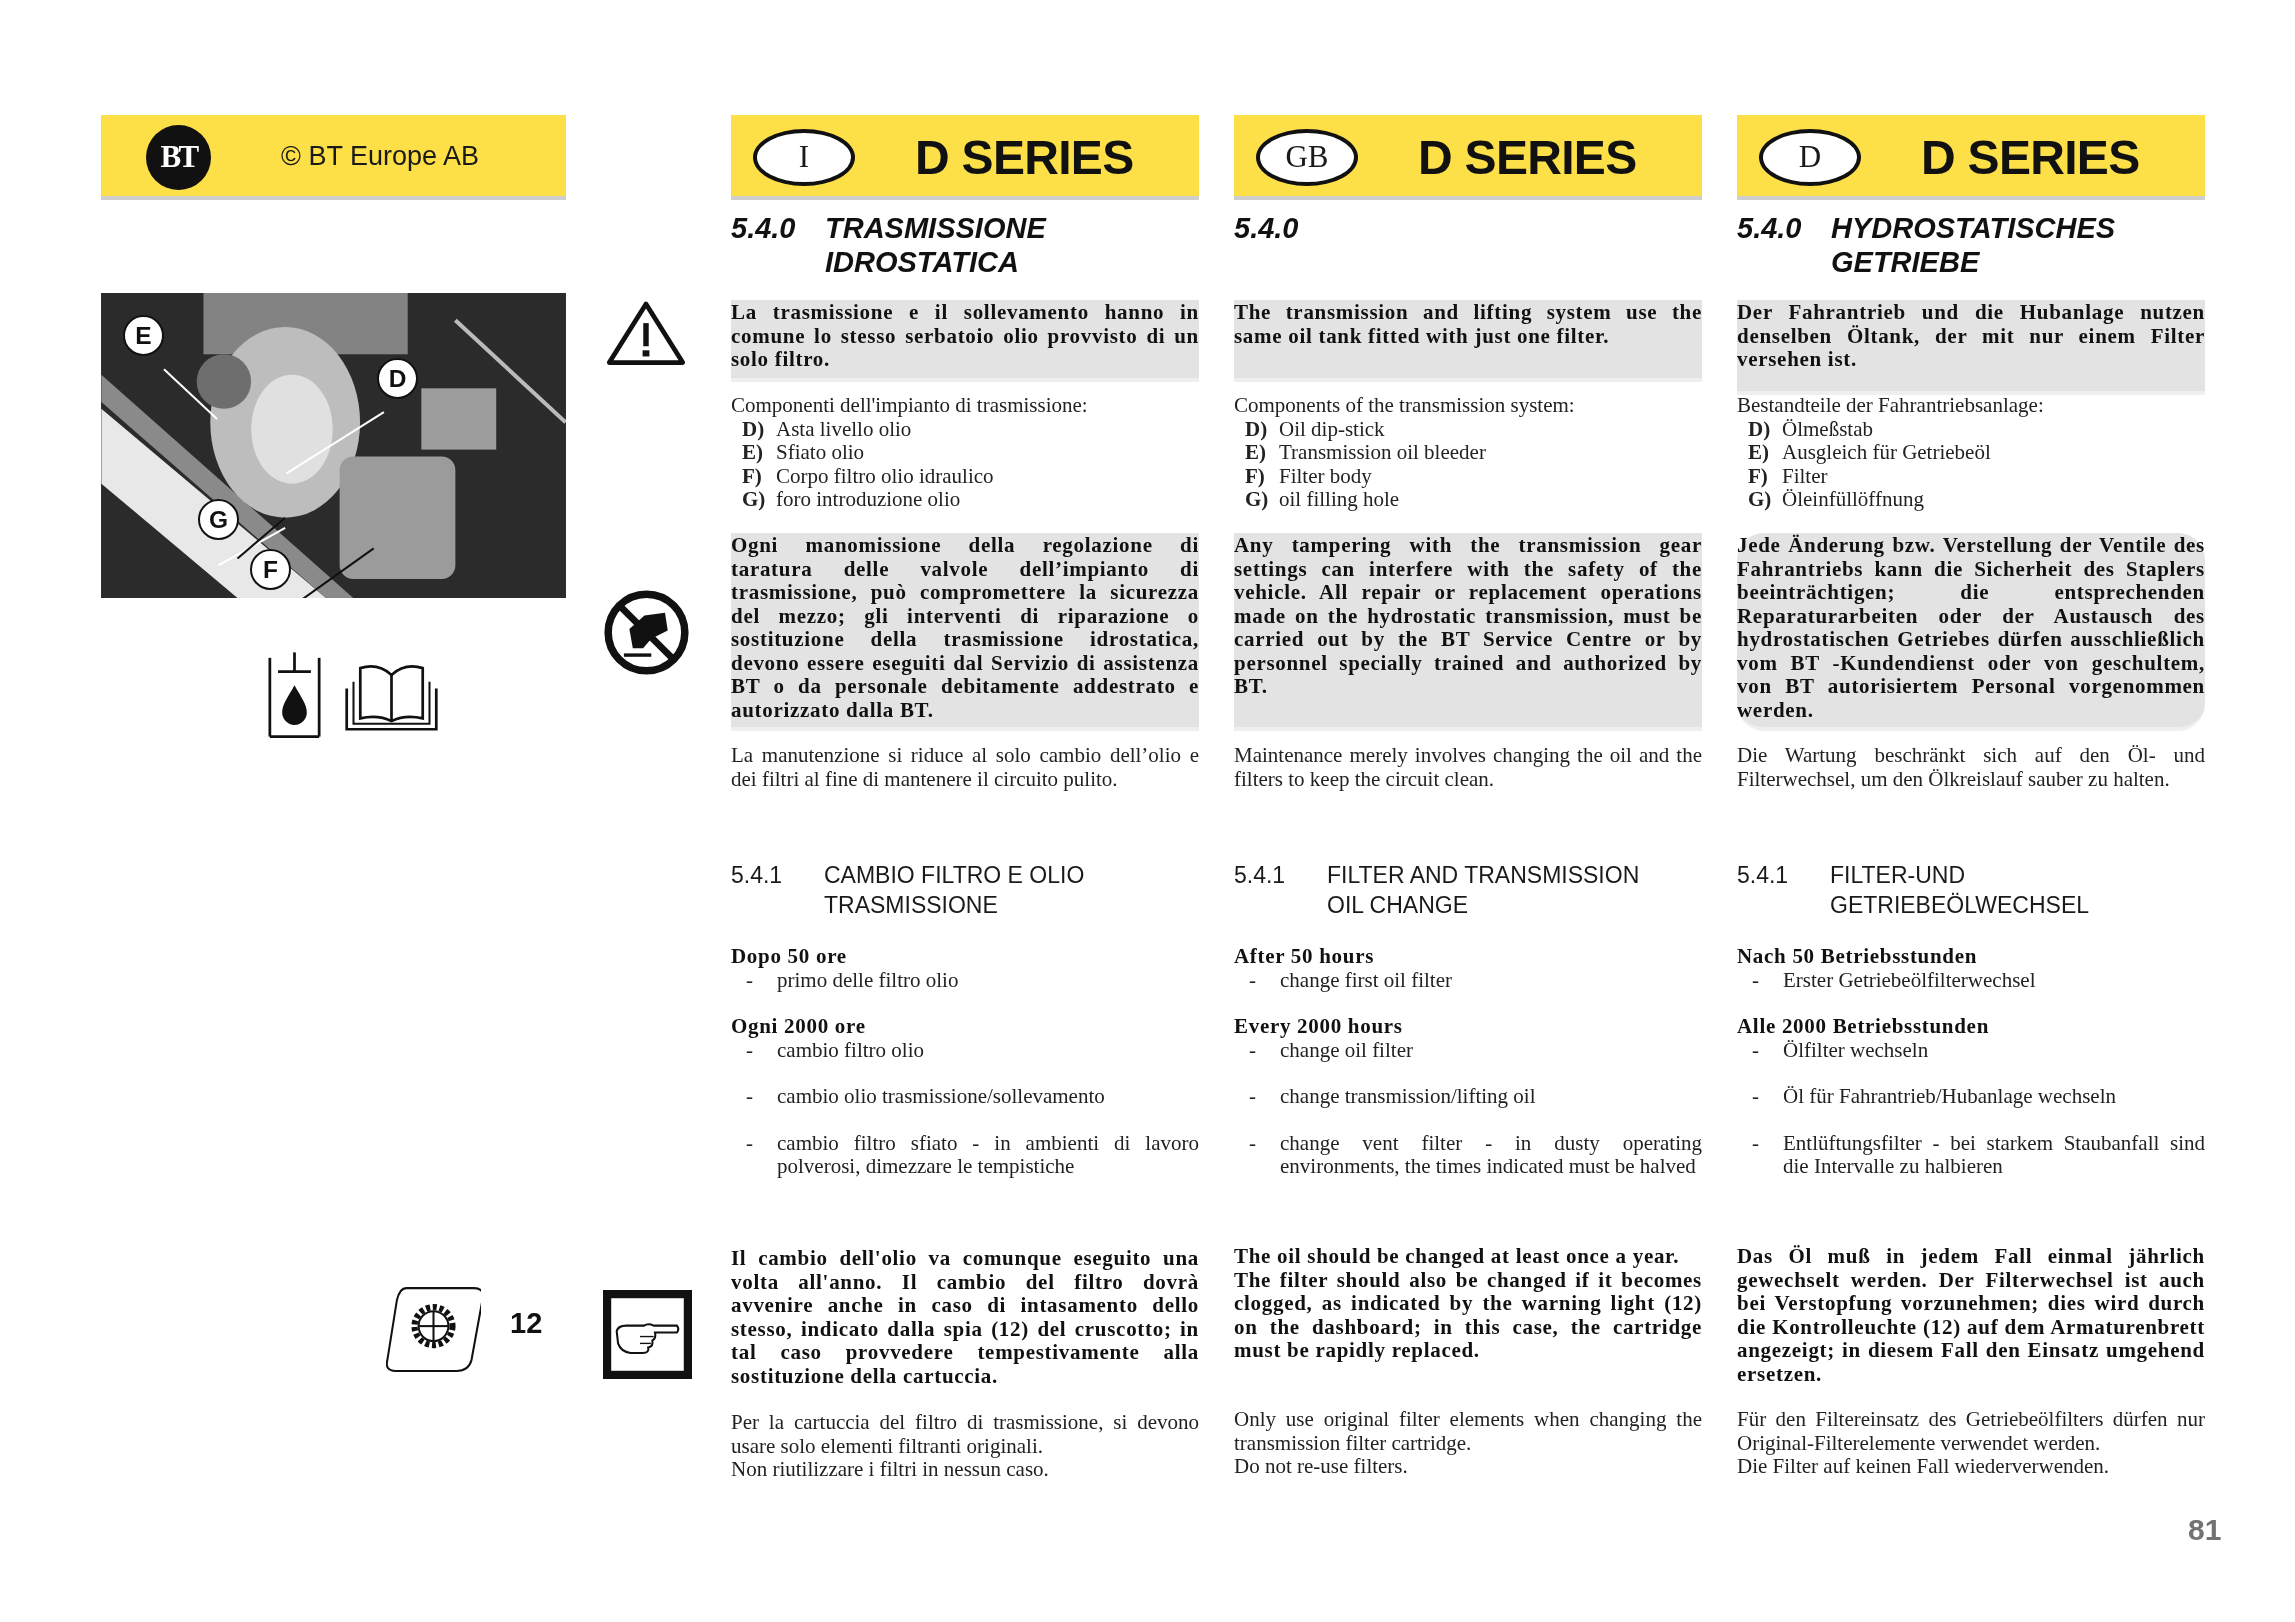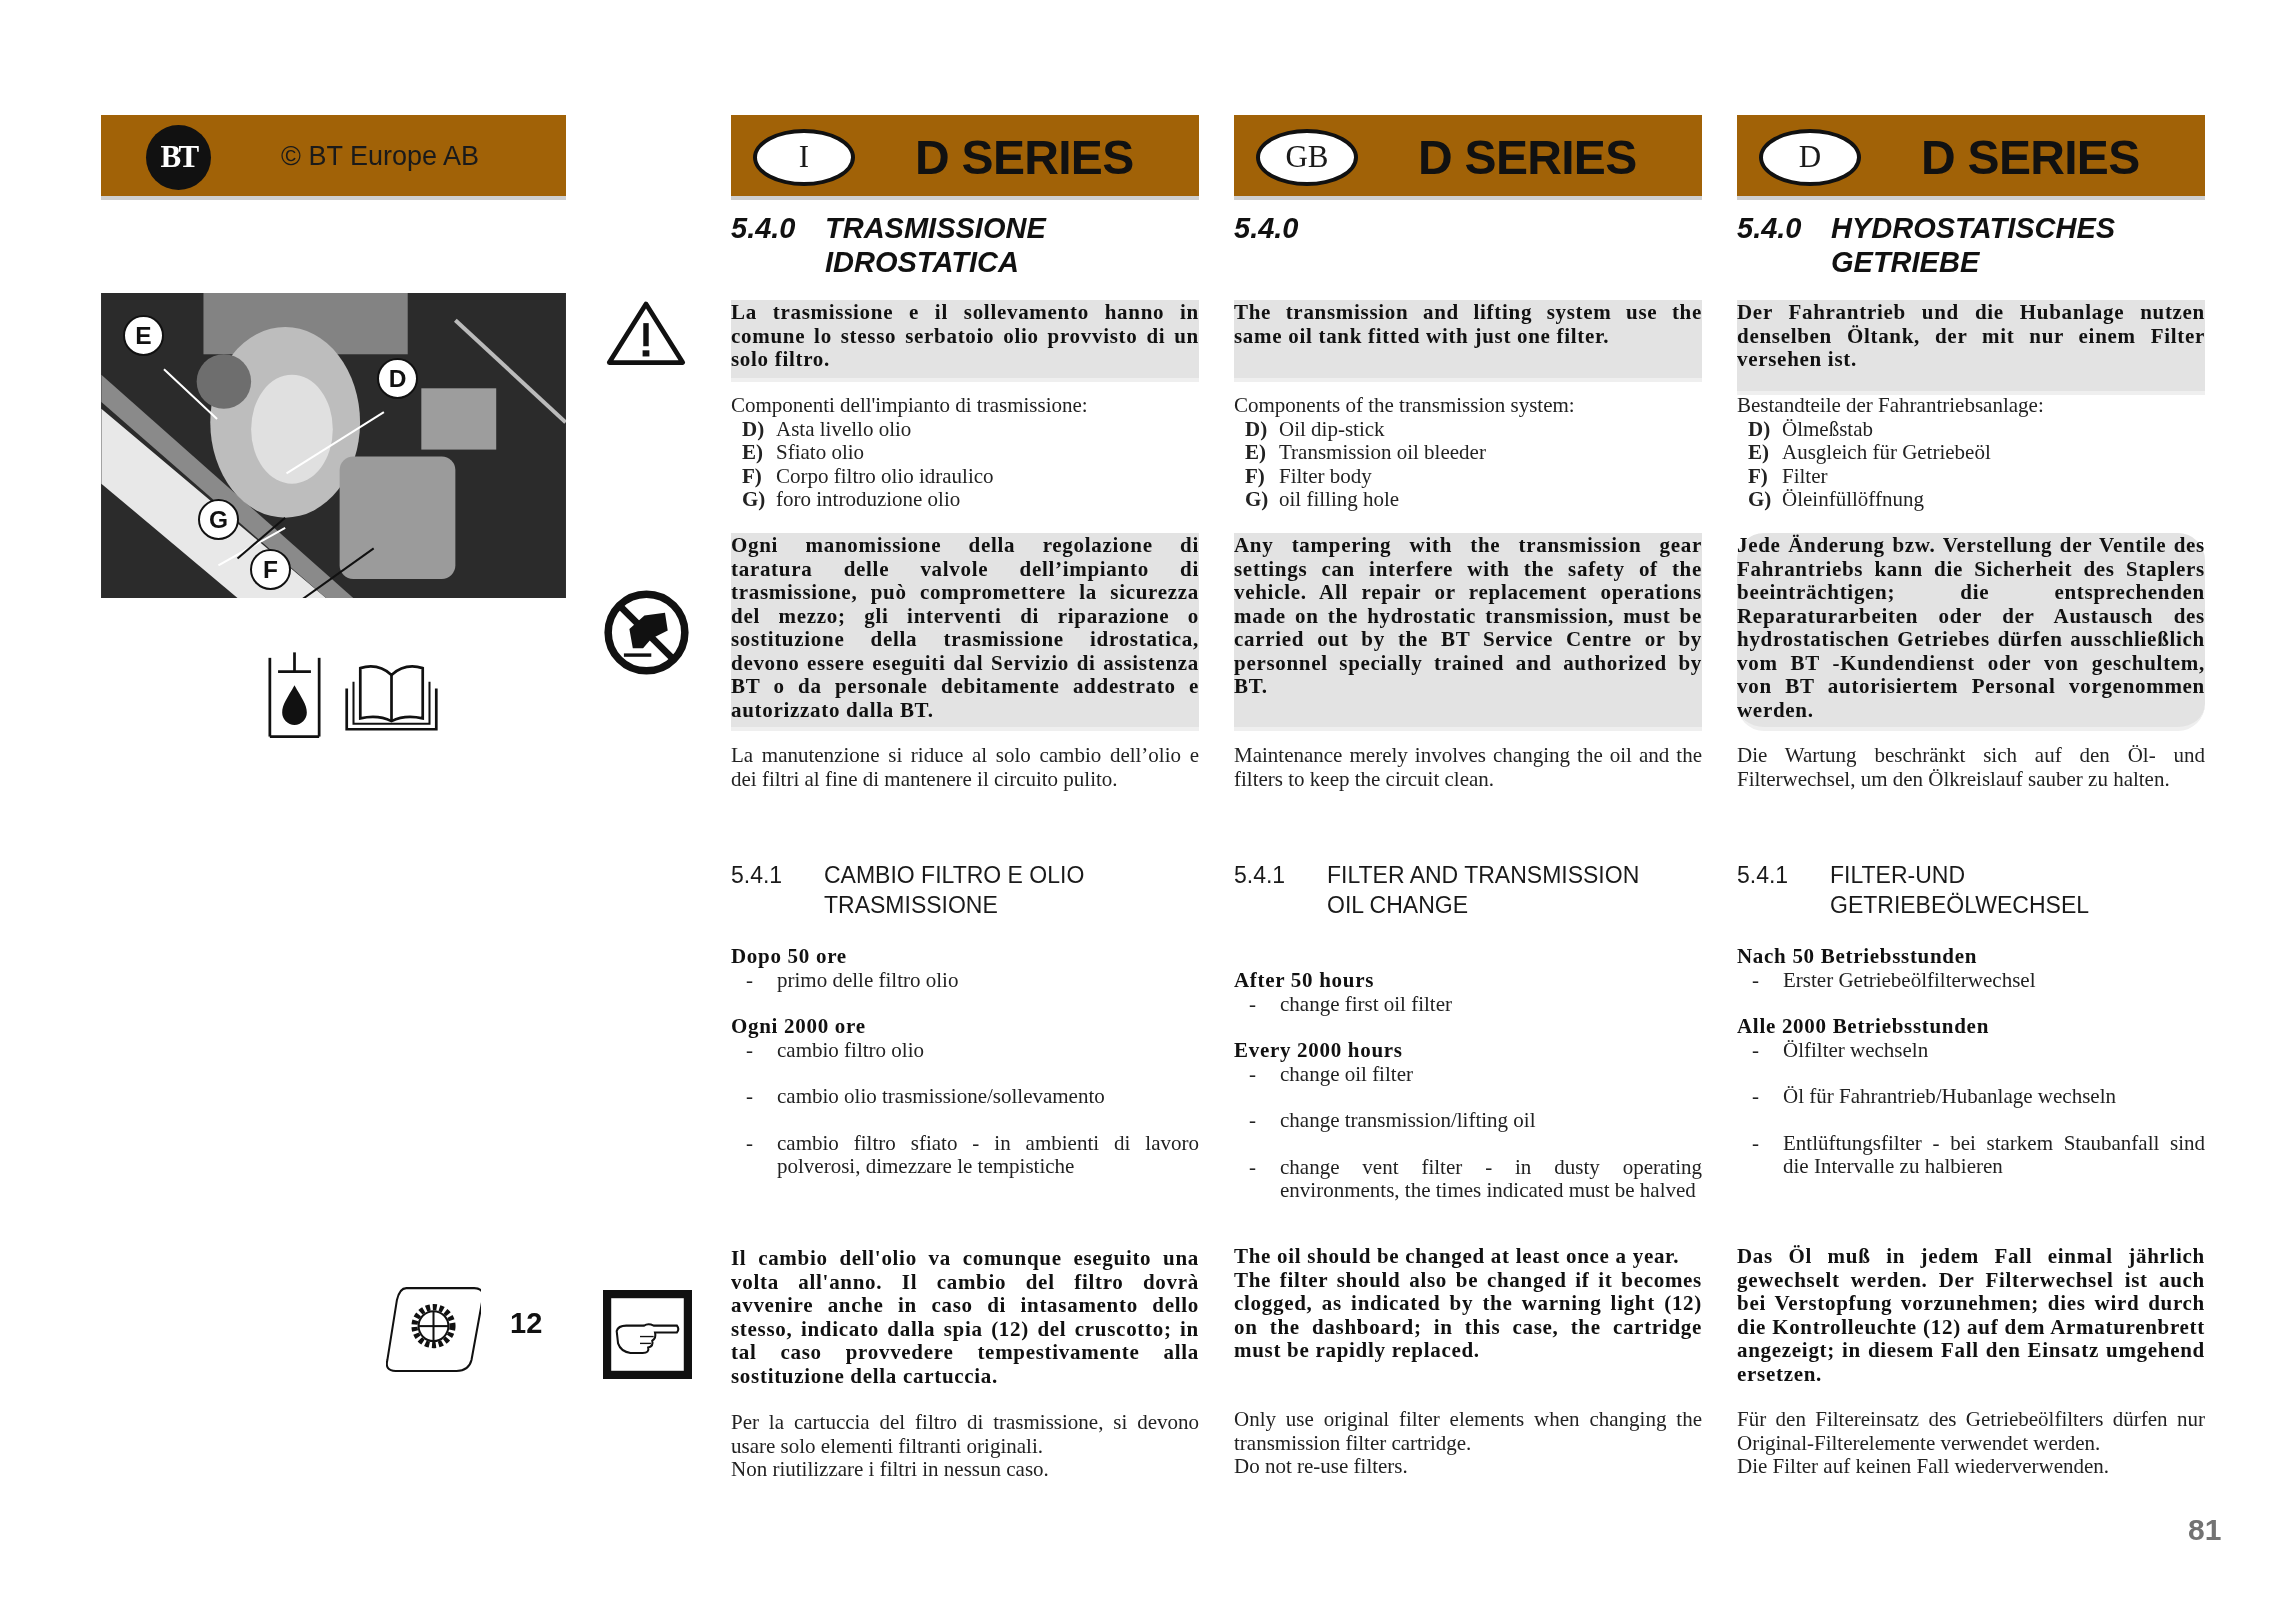--- a/index.html
+++ b/index.html
@@ -1,20 +1,20 @@
 <!DOCTYPE html>
 <html style="font-size:11px"><head>
 <meta charset="utf-8">
 <style>
   html, body { margin:0; padding:0; background:#ffffff; }
   body { width:2295px; height:1622px; position:relative; overflow:hidden; color:#1a1a1a; }
   .abs { position:absolute; }
 
   
-  .hbar { position:absolute; top:115px; height:85px; background:#a16207; border-bottom:4.1px solid #cfcfcf; box-sizing:border-box; }
+  .hbar { position:absolute; top:115px; height:85px; background:#fde047; border-bottom:4.1px solid #cfcfcf; box-sizing:border-box; }
   .copy-bar { left:101px; width:465px; }
   .copy-logo { position:absolute; left:45px; top:9.5px; width:65px; height:65px; border-radius:50%; background:#111; color:#fff;
                font-family:"Liberation Serif", serif; font-weight:bold; font-size:31px; display:flex; align-items:center; justify-content:center; letter-spacing:-2.7px; }
   .copy-text { position:absolute; left:180px; top:26px; font-family:"Liberation Sans", sans-serif; font-size:27px; color:#1a1a1a; }
 
   .col-bar { width:468px; }
   .lang-oval { position:absolute; left:22px; top:13.6px; width:102px; height:57px; border:4.1px solid #111; border-radius:50%; box-sizing:border-box; background:#fff;
                font-family:"Liberation Serif", serif; font-size:31px; display:flex; align-items:center; justify-content:center; }
   .series { position:absolute; left:184px; top:15px; font-family:"Liberation Sans", sans-serif; font-weight:bold; font-size:48px; letter-spacing:-0.7px; color:#111; }
 
@@ -175,21 +175,21 @@
   <div class="comp-item"><b>F)</b><span>Filter body</span></div>
   <div class="comp-item"><b>G)</b><span>oil filling hole</span></div>
 </div>
 <div class="col boldp shade" style="left:1234px;top:533px;height:198px;">Any tampering with the transmission gear settings can interfere with the safety of the vehicle. All repair or replacement operations made on the hydrostatic transmission, must be carried out by the BT Service Centre or by personnel specially trained and authorized by BT.</div>
 <div class="col serif just" style="left:1234px;top:744px;">Maintenance merely involves changing the oil and the filters to keep the circuit clean.</div>
 <div class="sub-title" style="left:1234px;top:860px;width:468px;height:61px;">
   <span class="num">5.4.1</span>
   <span class="txt">FILTER AND TRANSMISSION
 OIL CHANGE</span>
 </div>
-<div class="col serif" style="left:1234px;top:945px;margin-top:24px;">
+<div class="col serif" style="left:1234px;top:945px;">
   <div class="boldp" style="text-align:left">After 50 hours</div>
   <div class="dash-item"><span class="d">-</span><span>change first oil filter</span></div>
   <div style="height:23px"></div>
   <div class="boldp" style="text-align:left">Every 2000 hours</div>
   <div class="dash-item"><span class="d">-</span><span>change oil filter</span></div>
   <div style="height:23px"></div>
   <div class="dash-item"><span class="d">-</span><span>change transmission/lifting oil</span></div>
   <div style="height:23px"></div>
   <div class="dash-item just"><span class="d">-</span><span>change vent filter - in dusty operating environments, the times indicated must be halved</span></div>
 </div>

